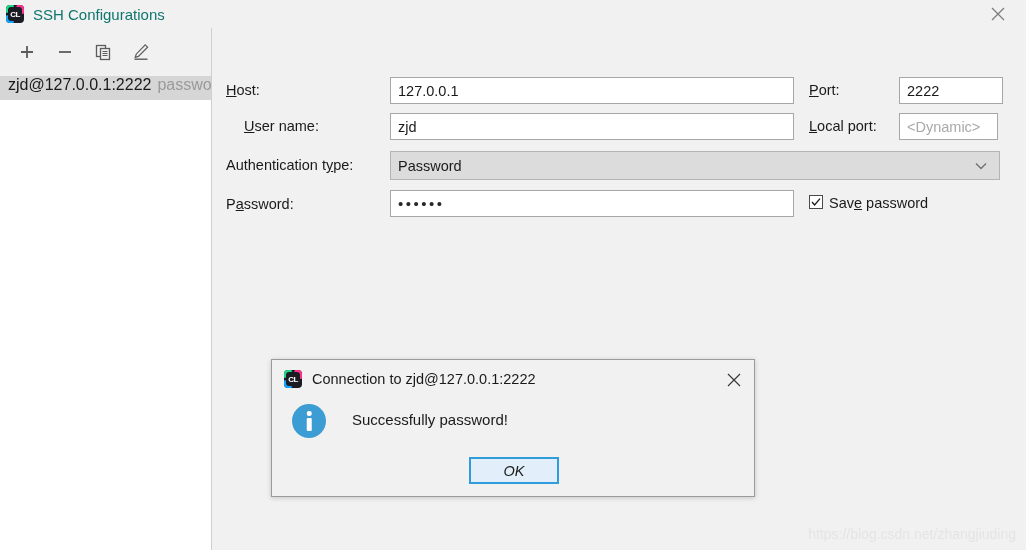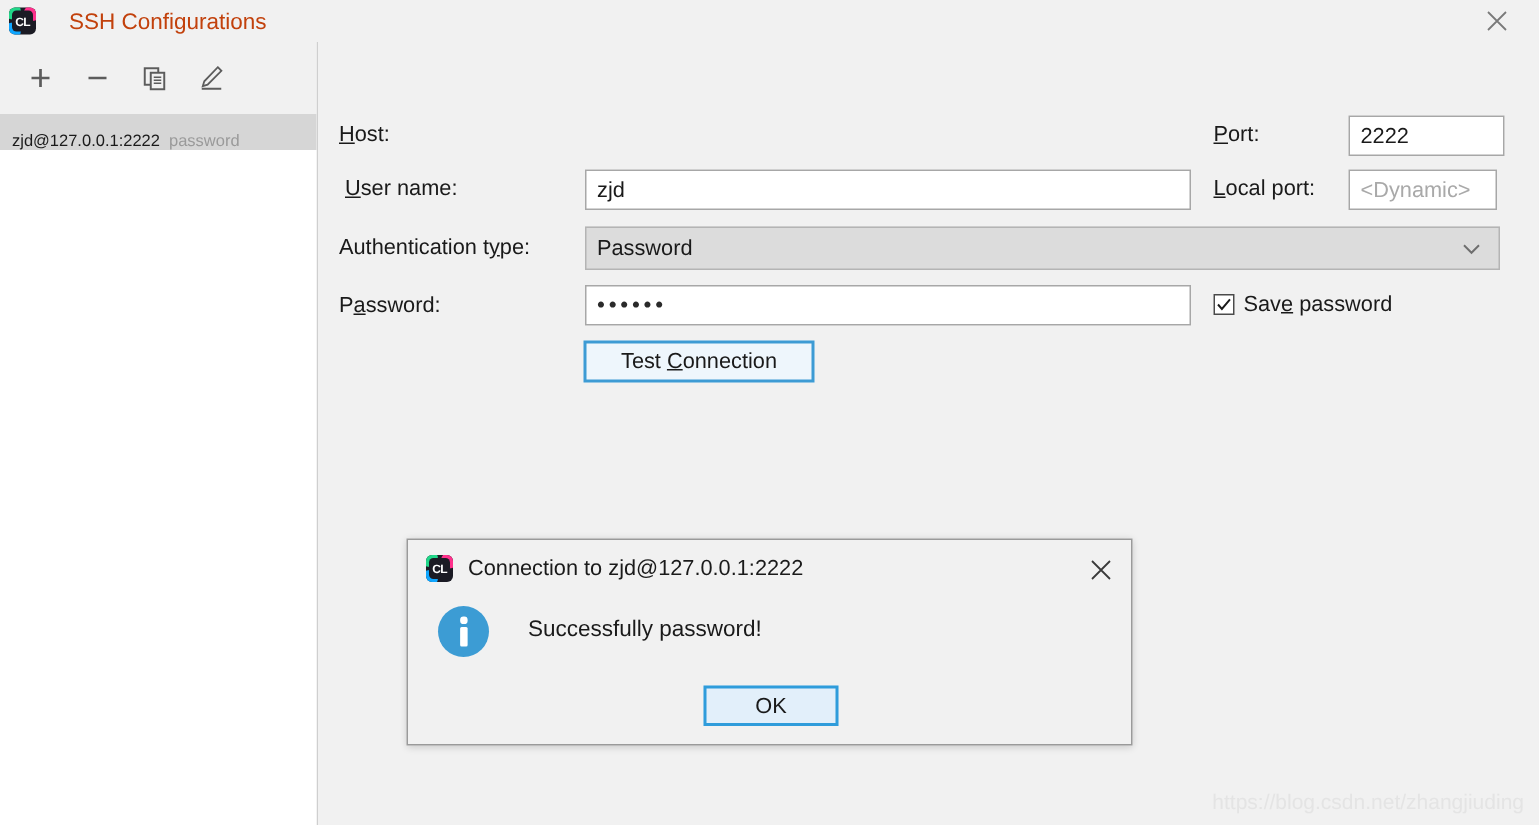--- a/index.html
+++ b/index.html
@@ -68,23 +68,23 @@
     color: #fff;
     font-size: 8px;
     font-weight: bold;
     letter-spacing: -0.5px;
     display: flex;
     align-items: center;
     justify-content: center;
     font-family: Liberation Sans, sans-serif;
   }
   #window-title {
-    margin-left: 22px;
+    margin-left: 9px;
     font-size: 15px;
-    color: #c2410c;
+    color: #0f766e;
   }
   #window-close {
     position: absolute;
     right: 8px; top: 0;
     width: 40px; height: 28px;
     display: flex;
     align-items: center;
     justify-content: center;
     cursor: pointer;
   }
@@ -117,26 +117,26 @@
   }
   .tb-btn svg { display: block; }
   #config-list {
     background: #ffffff;
     height: 474px;
   }
   .config-row {
     height: 24px;
     background: #d6d6d6;
     display: flex;
-    align-items: flex-end;
+    align-items: flex-start;
     padding-left: 8px;
     white-space: nowrap;
     overflow: hidden;
     cursor: pointer;
-    font-size: 11px;
+    font-size: 16px;
   }
   .config-row .name { color: #1a1a1a; }
   .config-row .auth { color: #9a9a9a; margin-left: 6px; }
 
   
   #form {
     position: absolute;
     left: 213px; top: 28px;
     width: 813px; height: 522px;
     background: #f1f1f1;
@@ -180,21 +180,20 @@
     align-items: center;
   }
   .pw-dots {
     letter-spacing: 2.5px;
     font-size: 15px;
     color: #2a2a2a;
   }
   #save-password {
     position: absolute;
     display: flex;
-    align-items: center;
     gap: 6px;
     cursor: pointer;
     font-size: 14.5px;
   }
   .cbox {
     width: 14px; height: 14px;
     border: 1px solid #4a4a4a;
     background: #ffffff;
     box-sizing: border-box;
     position: relative;
@@ -286,20 +285,21 @@
     width: 90px; height: 27px;
     border: 2px solid #2f9cdb;
     background: #e2effa;
     box-sizing: border-box;
     display: flex;
     align-items: center;
     justify-content: center;
     font-size: 14.5px;
     color: #1a1a1a;
     cursor: pointer;
+    font-style: italic;
   }
 
   
   #watermark {
     position: absolute;
     right: 10px; bottom: 8px;
     font-size: 14px;
     color: #e4e4e4;
     white-space: nowrap;
     user-select: none;
@@ -354,25 +354,26 @@
     <div class="config-row">
       <span class="name">zjd@127.0.0.1:2222</span>
       <span class="auth">password</span>
     </div>
   </div>
 </div>
 
 <div id="form">
 
   <div class="lbl" style="left:13px; top:54px;"><span class="u">H</span>ost:</div>
+  <div class="field" style="left:177px; top:49px; width:404px; height:27px;">127.0.0.1</div>
 
   <div class="lbl" style="left:596px; top:54px;"><span class="u">P</span>ort:</div>
   <div class="field" style="left:686px; top:49px; width:104px; height:27px;">2222</div>
 
-  <div class="lbl" style="left:17px; top:90px;"><span class="u">U</span>ser name:</div>
+  <div class="lbl" style="left:31px; top:90px;"><span class="u">U</span>ser name:</div>
   <div class="field" style="left:177px; top:85px; width:404px; height:27px;">zjd</div>
 
   <div class="lbl" style="left:596px; top:90px;"><span class="u">L</span>ocal port:</div>
   <div class="field placeholder" style="left:686px; top:85px; width:99px; height:27px;">&lt;Dynamic&gt;</div>
 
   <div class="lbl" style="left:13px; top:129px;">Authentication t<span class="u">y</span>pe:</div>
   <div class="combo" style="left:177px; top:123px; width:610px; height:29px;">
     <span>Password</span>
     <span class="chev">
       <svg width="12" height="8" viewBox="0 0 12 8">
@@ -388,23 +389,20 @@
 
   <div id="save-password" style="left:596px; top:167px;">
     <span class="cbox">
       <svg width="10" height="10" viewBox="0 0 10 10">
           <path d="M1 5 L3.6 8 L9 1.6" stroke="#1a1a1a" stroke-width="1.3" fill="none"></path>
         </svg>
     </span>
     <span>Sav<span class="u">e</span> password</span>
   </div>
 
-  <div id="test-connection" style="left:176px; top:199px; width:154px; height:28px;">
-    <span>Test <span class="u">C</span>onnection</span>
-  </div>
 </div>
 
 <div id="dialog">
   <div id="dialog-titlebar">
     <div class="clion-icon" style="margin-left:0;">
       <div class="c-g"></div>
         <div class="c-p"></div>
         <div class="c-b"></div>
       <div class="c-core"></div>
       <div class="c-txt">CL</div>

